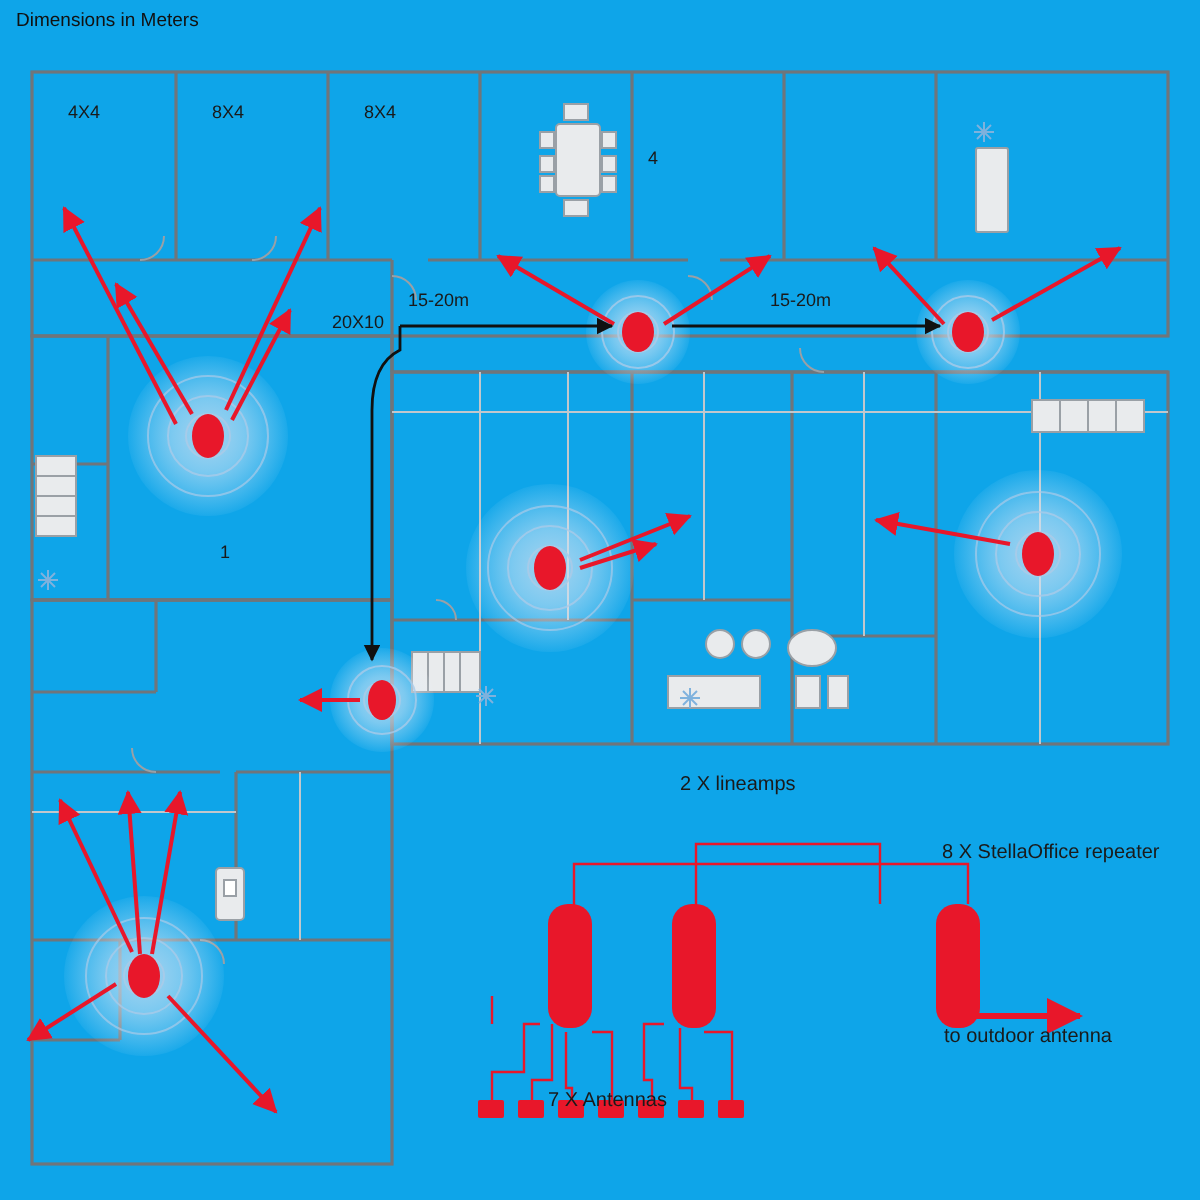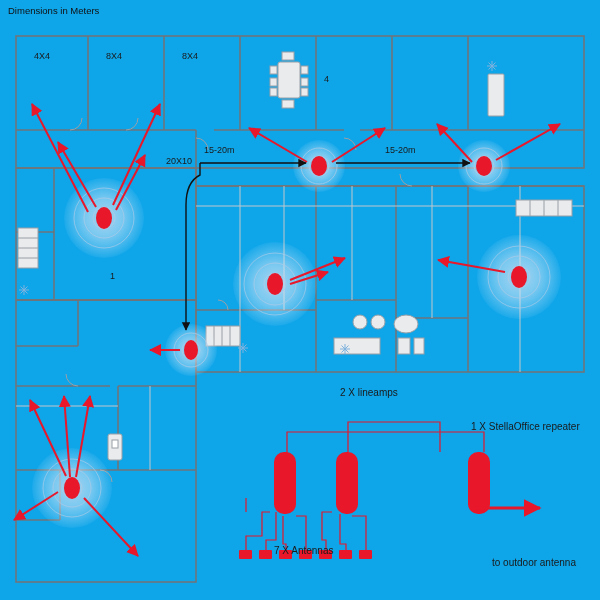--- a/index.html
+++ b/index.html
@@ -321,17 +321,17 @@
   <div class="lbl" style="left:106px; top:52px;">8X4</div>
   <div class="lbl" style="left:182px; top:52px;">8X4</div>
   <div class="lbl" style="left:324px; top:75px;">4</div>
   <div class="lbl" style="left:148px; top:157px;margin-left:18px;">20X10</div>
   <div class="lbl" style="left:110px; top:272px;">1</div>
 
   <div class="lbl" style="left:204px; top:146px;">15-20m</div>
   <div class="lbl" style="left:385px; top:146px;">15-20m</div>
 
   <div class="lbl big" style="left:340px; top:387px;">2 X lineamps</div>
-  <div class="lbl big" style="left:471px; top:421px;">1 X StellaOffice repeater</div>
-  <div class="lbl big" style="left:492px; top:513px;margin-top:44px;">to outdoor antenna</div>
+  <div class="lbl big" style="left:471px; top:421px;">8 X StellaOffice repeater</div>
+  <div class="lbl big" style="left:472px; top:513px;">to outdoor antenna</div>
   <div class="lbl big" style="left:274px; top:545px;">7 X Antennas</div>
 
 </div>
 
 </body></html>

